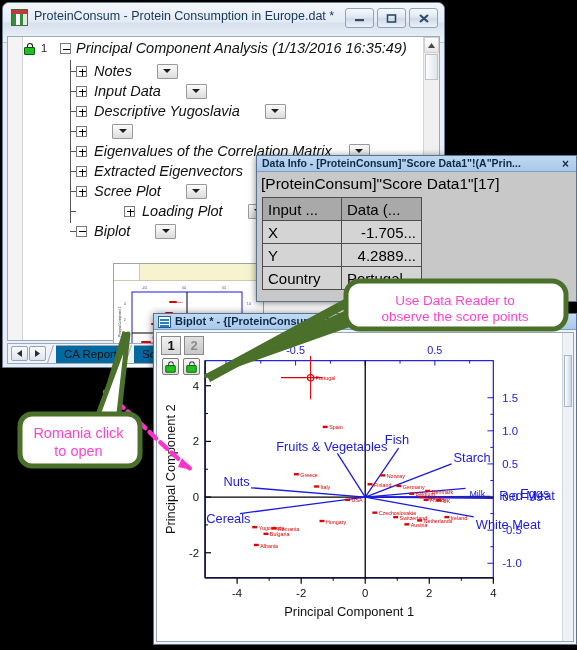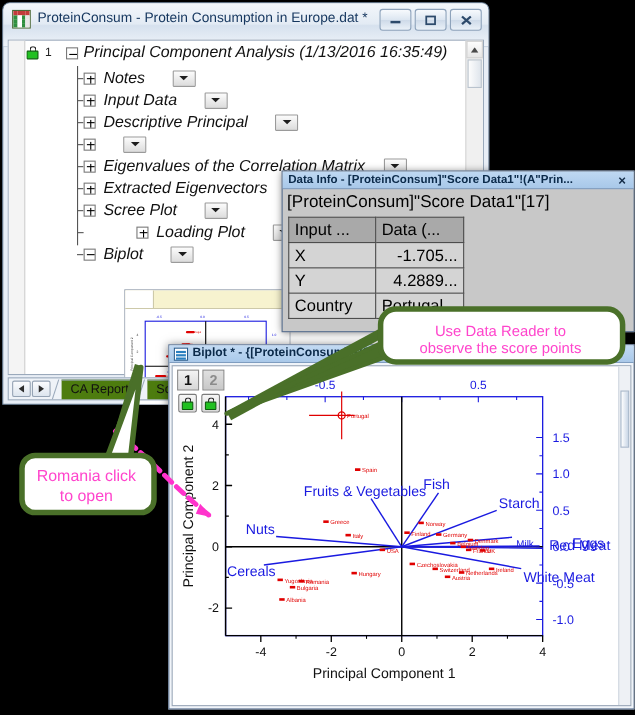--- a/index.html
+++ b/index.html
@@ -144,21 +144,21 @@
   }
   .tabnav{ display:flex; margin-left:3px; gap:0; }
   .tabnav .nb{
     width:17px; height:15px; border:1px solid #95a3b4; border-radius:2px; margin-right:1px;
     background:linear-gradient(to bottom,#fbfcfe,#dde5ee);
     display:flex; align-items:center; justify-content:center;
   }
   .sheet-tab{
     height:18px; display:flex; align-items:center; padding:0 8px;
     font-size:11.5px; color:#111; white-space:nowrap;
-    border-top:1px solid #9aa9bb; background:#4d7c0f;
+    border-top:1px solid #9aa9bb; background:#0369a1;
     position:relative;
   }
   .sheet-sep{ width:9px; height:18px; position:relative; }
   .sheet-sep::before{
     content:""; position:absolute; left:3px; top:0; width:1px; height:18px; background:#9aa9bb;
     transform:skewX(-18deg);
   }
 
   
   #datainfo-window{
@@ -331,21 +331,21 @@
         <span class="expander plus"></span>
         <span class="tlabel">Input Data</span>
         <span class="combo" style="margin-left:18px;">
             <span class="caret"></span>
           </span>
       </div>
 
       <div class="tnode" style="top:62px;">
         <span class="tick"></span>
         <span class="expander plus"></span>
-        <span class="tlabel">Descriptive Principal</span>
+        <span class="tlabel">Descriptive Yugoslavia</span>
         <span class="combo" style="margin-left:18px;">
             <span class="caret"></span>
           </span>
       </div>
 
       <div class="tnode" style="top:82px;">
         <span class="tick"></span>
         <span class="expander plus"></span>
         <span class="combo" style="margin-left:18px;">
             <span class="caret"></span>

